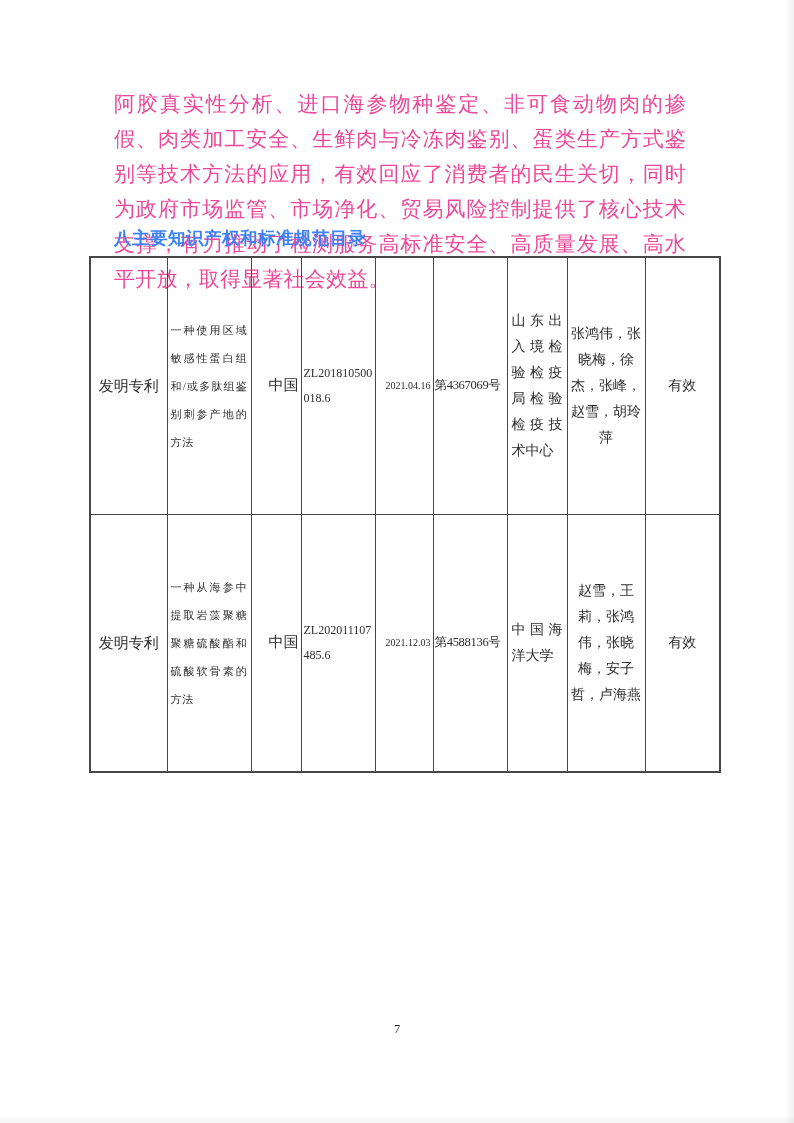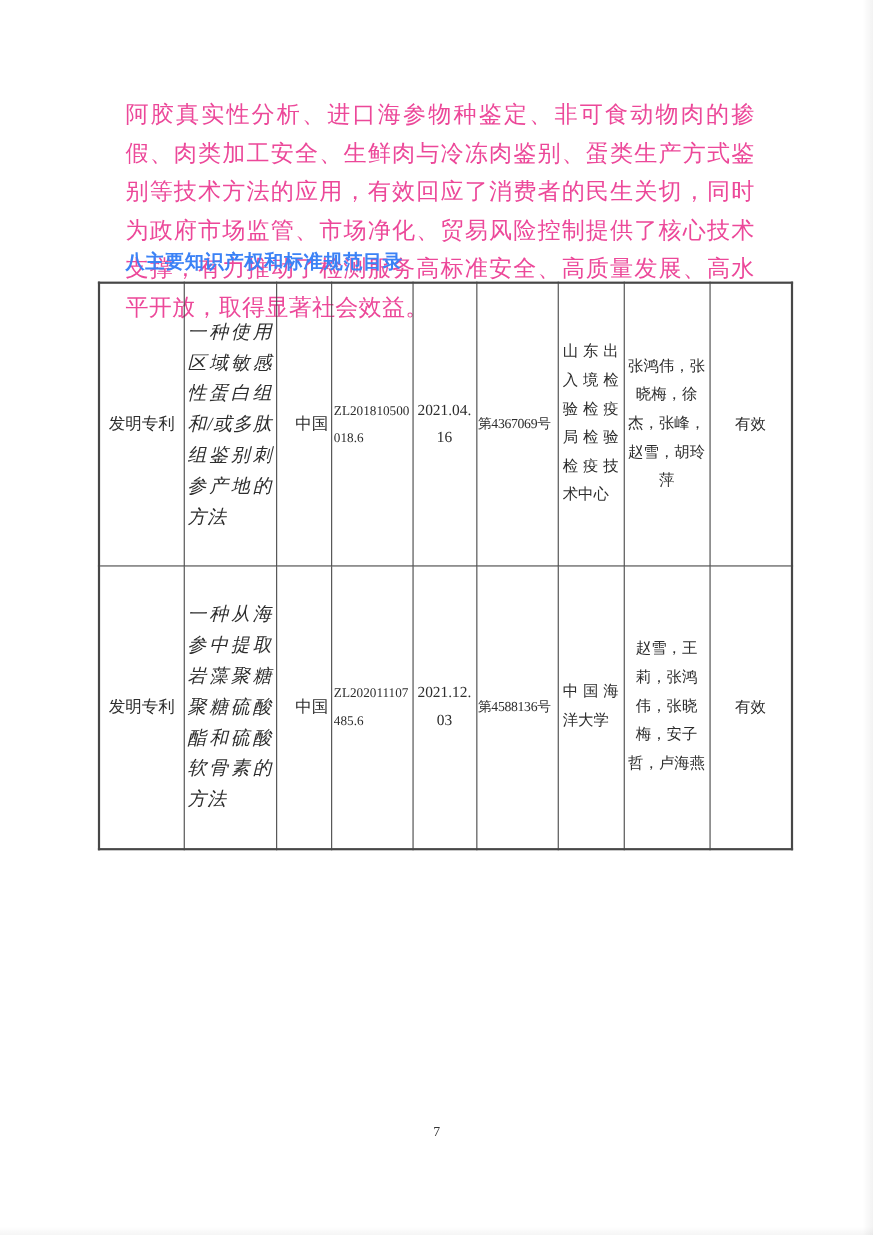--- a/index.html
+++ b/index.html
@@ -62,31 +62,31 @@
   tr.hdr{height:142px;}
   tr.r1{height:257px;}
   tr.r2{height:258px;}
   th.h{
     font-size:15px;line-height:25px;
     text-align:center;padding:2px 3px;
     color:#2e2e2e;
   }
   td.c-cat{font-size:15px;text-align:center;padding:0 2px;line-height:24px;}
   td.c-name{
-    font-size:17px;line-height:28px;
+    font-size:11px;line-height:28px;
     text-align:justify;text-justify:inter-ideograph;
-    letter-spacing:0.8px;padding:0 3px;font-style:italic;
+    letter-spacing:0.8px;padding:0 3px;
   }
   td.c-country{font-size:15px;text-align:right;padding:0 2px;}
   td.c-num{
     font-size:12px;line-height:25px;text-align:left;
     word-break:break-all;padding:0 2px;
   }
   td.c-date{
-    font-size:14px;line-height:25px;text-align:center;
+    font-size:10px;line-height:25px;text-align:right;
     word-break:break-all;padding:0 2px;
   }
   td.c-cert{
     font-size:12.5px;text-align:left;padding:0 1px;
     white-space:nowrap;letter-spacing:-0.3px;margin-top:43px;
   }
   td.c-holder{
     font-size:14px;line-height:26px;
     text-align:justify;text-justify:inter-ideograph;
     padding:0 4px;

